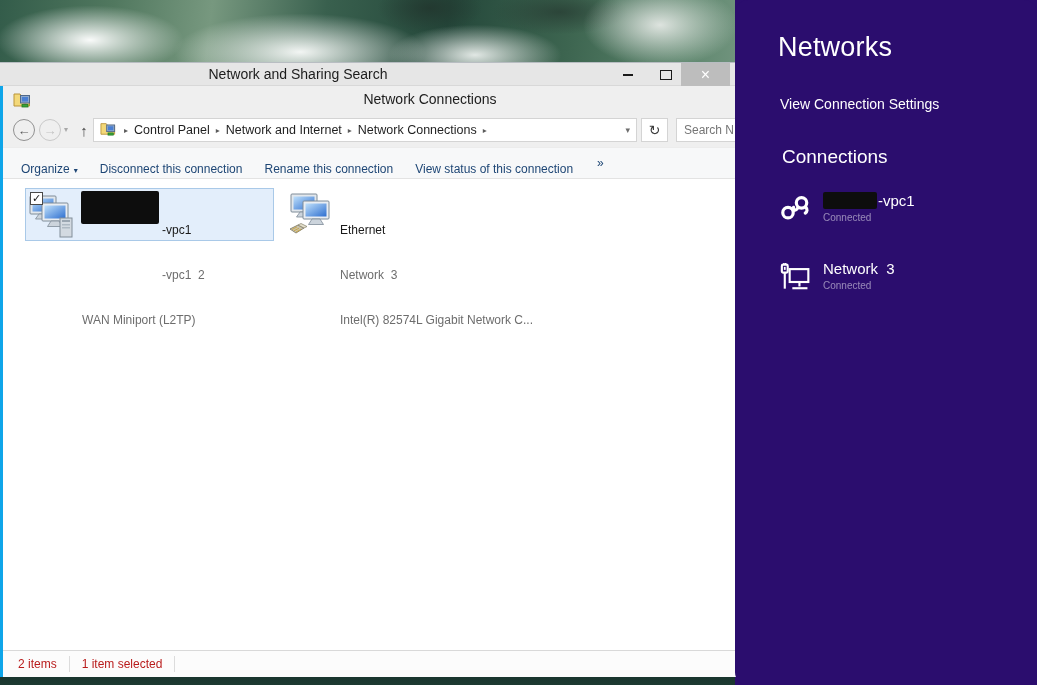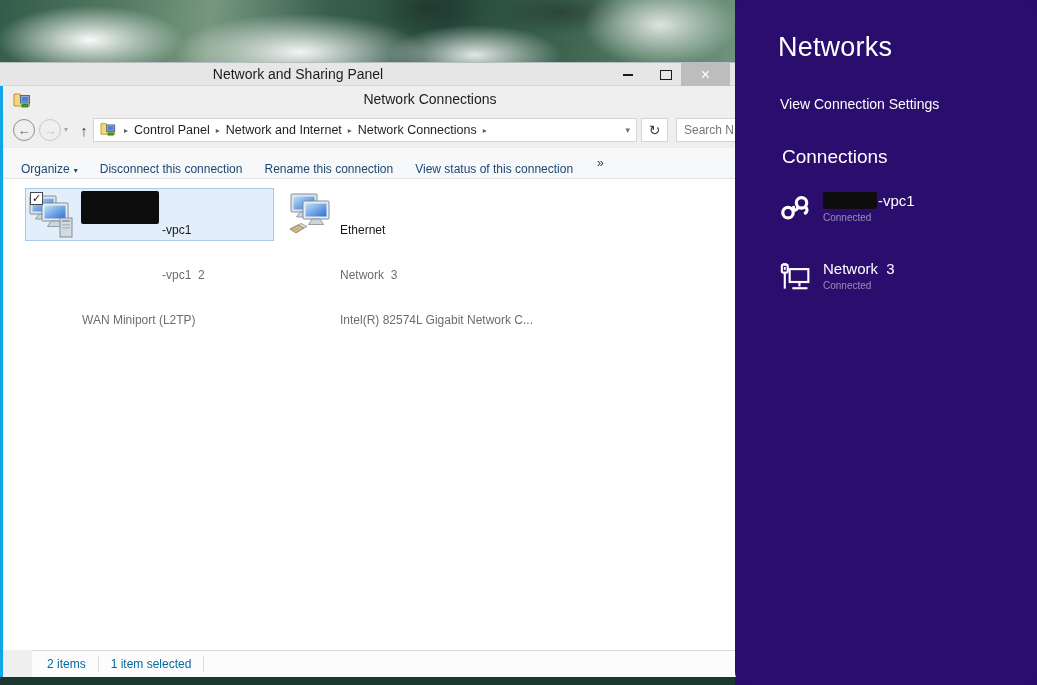--- a/index.html
+++ b/index.html
@@ -86,21 +86,21 @@
   .item2{left:280px;width:250px;}
   .item-icon{position:absolute;left:3px;top:4px;}
   .checkbox{position:absolute;left:4px;top:3px;width:13px;height:13px;background:#fff;
     border:1px solid #494949;box-sizing:border-box;font-size:11px;line-height:11px;text-align:center;color:#111;}
   .item-text{position:absolute;left:56px;top:4px;font-size:12px;line-height:15px;color:#6d6d6d;white-space:pre;}
   .item-text .line1{color:#1a1a1a;}
   .pad-redact{padding-left:80px;}
   .redact-box{position:absolute;left:55px;top:2px;width:78px;height:33px;background:#0d0d0d;border-radius:2px;}
   
   .statusbar{height:26px;flex:none;background:#fcfcfc;border-top:1px solid #d9d9d9;
-    display:flex;align-items:center;padding-left:15px;font-size:12px;color:#0369a1;margin-left:29px;}
+    display:flex;align-items:center;padding-left:15px;font-size:12px;color:#b91c1c;}
   .status-sep{width:1px;height:16px;background:#dcdcdc;margin:0 12px;}
   
   .charm{position:absolute;left:735px;top:0;width:302px;height:685px;background:#2b0d6e;color:#fff;border-radius:13px;}
   .charm-title{position:absolute;left:43px;top:32px;font-size:27px;font-weight:400;letter-spacing:.2px;}
   .charm-link{position:absolute;left:45px;top:96px;font-size:14px;cursor:pointer;}
   .charm-section{position:absolute;left:47px;top:146px;font-size:19px;}
   .charm-conn{position:absolute;left:44px;display:flex;align-items:flex-start;}
   .charm-conn-1{top:192px;}
   .charm-conn-2{top:260px;}
   .charm-conn .cicon{flex:none;width:34px;margin-top:2px;}
@@ -111,21 +111,21 @@
     vertical-align:-3px;margin-right:1px;}
 </style>
 </head>
 <body>
 
 <div class="wallpaper">
   <div class="wallpaper-bottom"></div>
 </div>
 
 <div class="nsc-titlebar">
-  <span class="nsc-title">Network and Sharing Panel</span>
+  <span class="nsc-title">Network and Sharing Search</span>
   <div class="winbtn btn-min">
       <span class="min-glyph"></span>
     </div>
   <div class="winbtn btn-max">
       <span class="max-glyph"></span>
     </div>
   <div class="winbtn btn-close">
       <span class="close-glyph">×</span>
     </div>
 </div>

